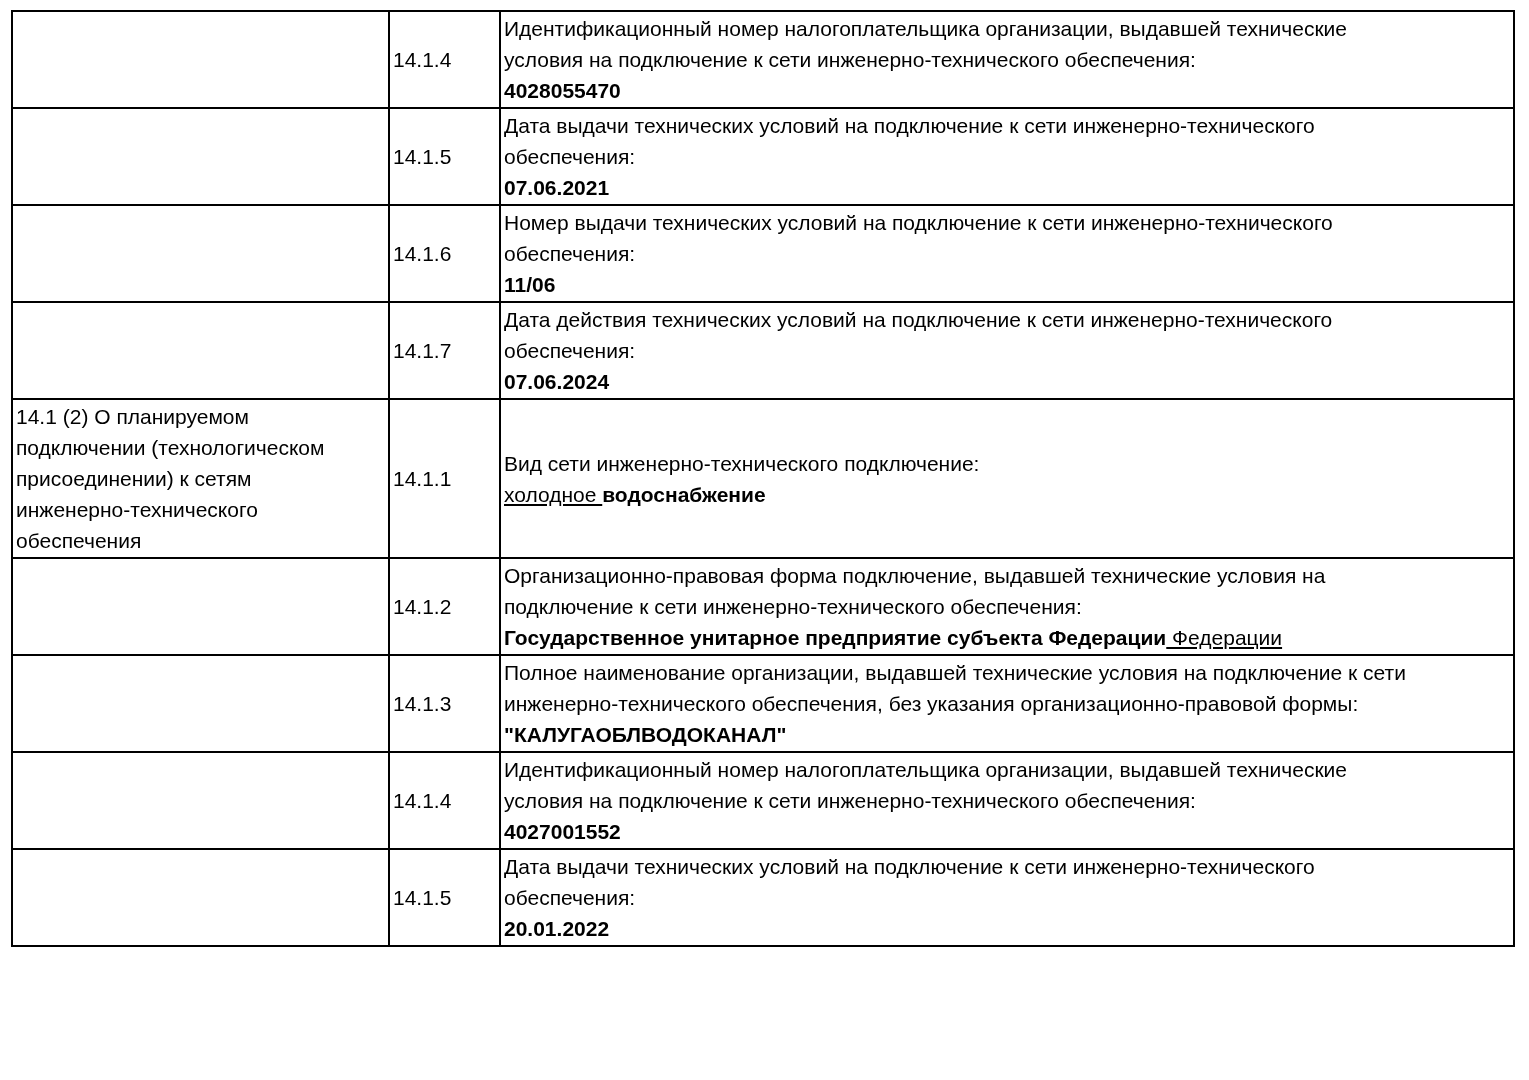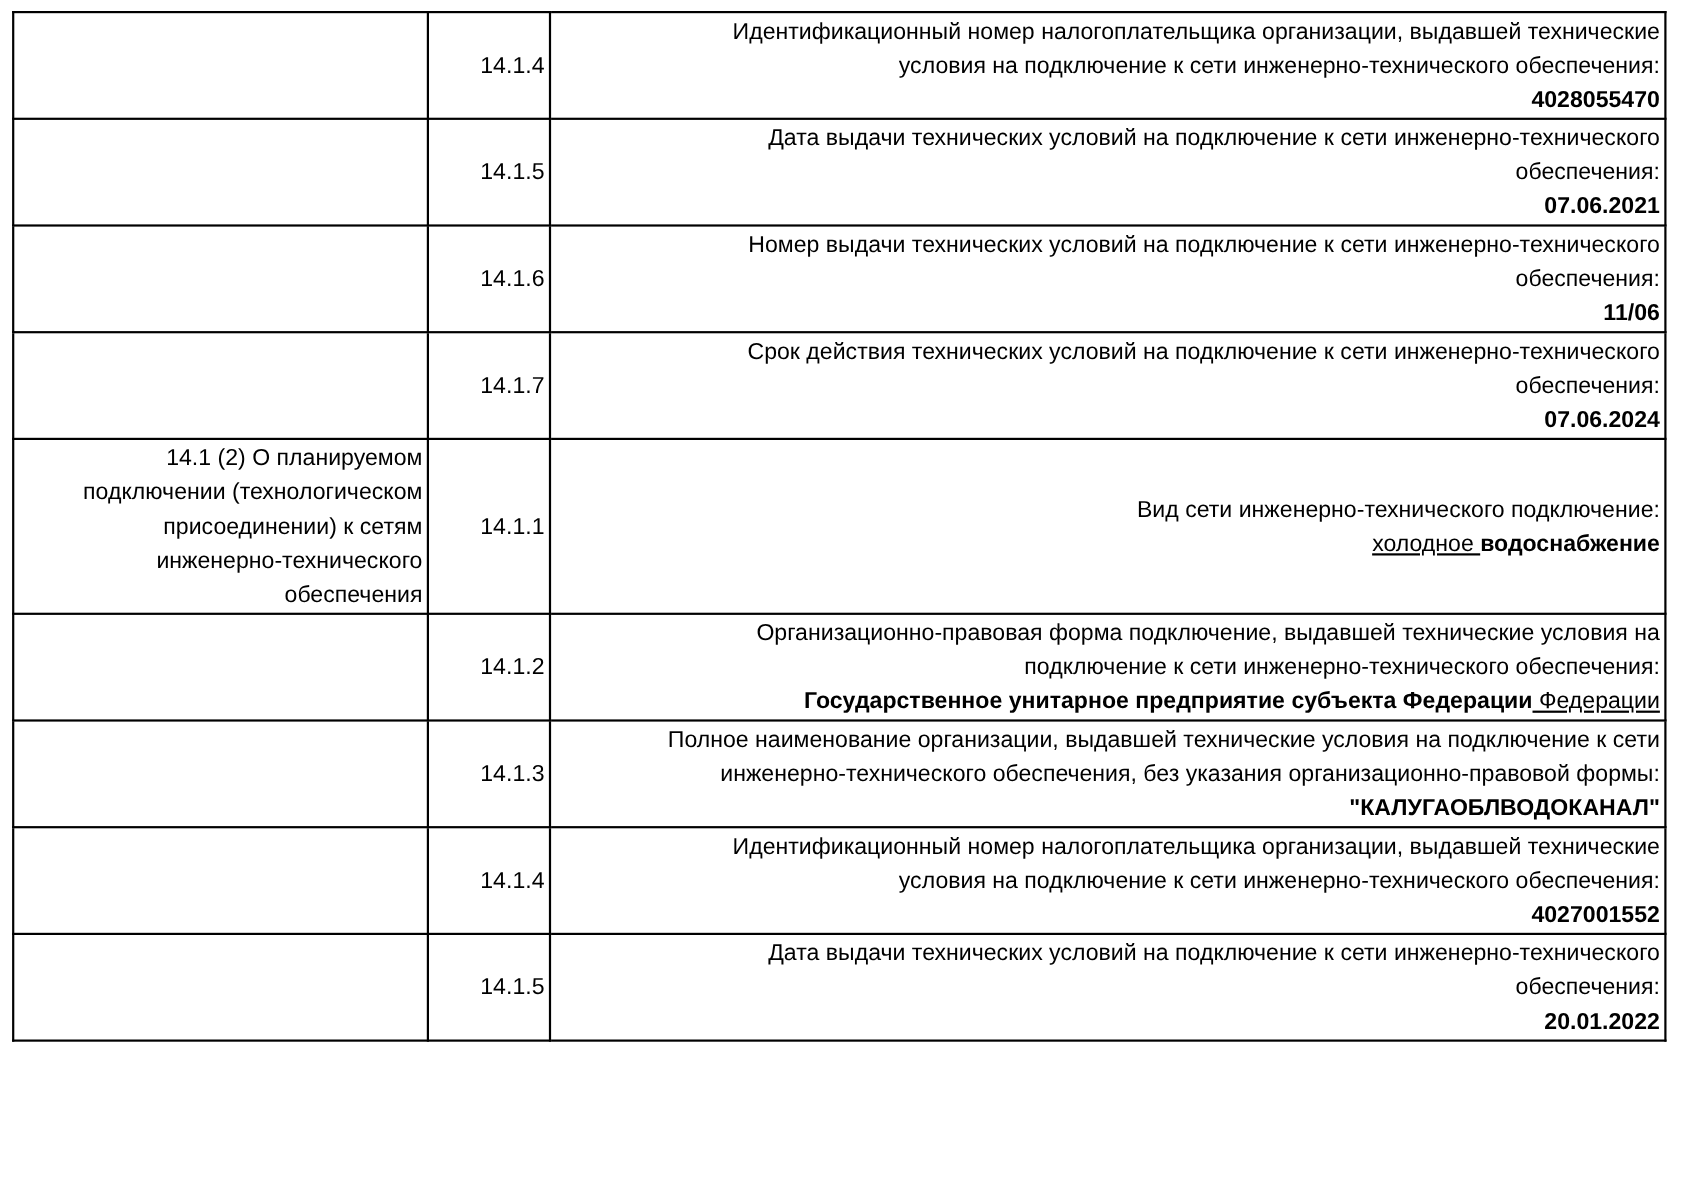--- a/index.html
+++ b/index.html
@@ -30,21 +30,20 @@
     width:1502px;
     margin:10px 0 0 11px;
     font-size:21px;
     line-height:31px;
   }
   table.decl td{
     border:2px solid var(--border-color);
     vertical-align:middle;
     padding:1px 4px 1px 3px;
     overflow:hidden;
-    text-align:right;
   }
   col.col-section{width:377px;}
   col.col-number{width:111px;}
   col.col-content{width:1014px;}
   td.cell-number{
     padding-left:6px;
   }
   .line{
     white-space:nowrap;
   }
@@ -102,21 +101,21 @@
             <div class="line"><span class="seg-bold">11/06</span></div>
           </td>
   </tr>
 
   <tr>
     <td class="cell-section"></td>
     <td class="cell-number">
             <div class="line ">14.1.7</div>
           </td>
     <td class="cell-content">
-            <div class="line ">Срок действия технических условий на подключение к сети инженерно-технического</div>
+            <div class="line ">Дата действия технических условий на подключение к сети инженерно-технического</div>
             <div class="line ">обеспечения:</div>
             <div class="line"><span class="seg-bold">07.06.2024</span></div>
           </td>
   </tr>
 
 
   <tr>
     <td class="cell-section">
             <div class="line ">14.1 (2) О планируемом</div>
             <div class="line ">подключении (технологическом</div>

